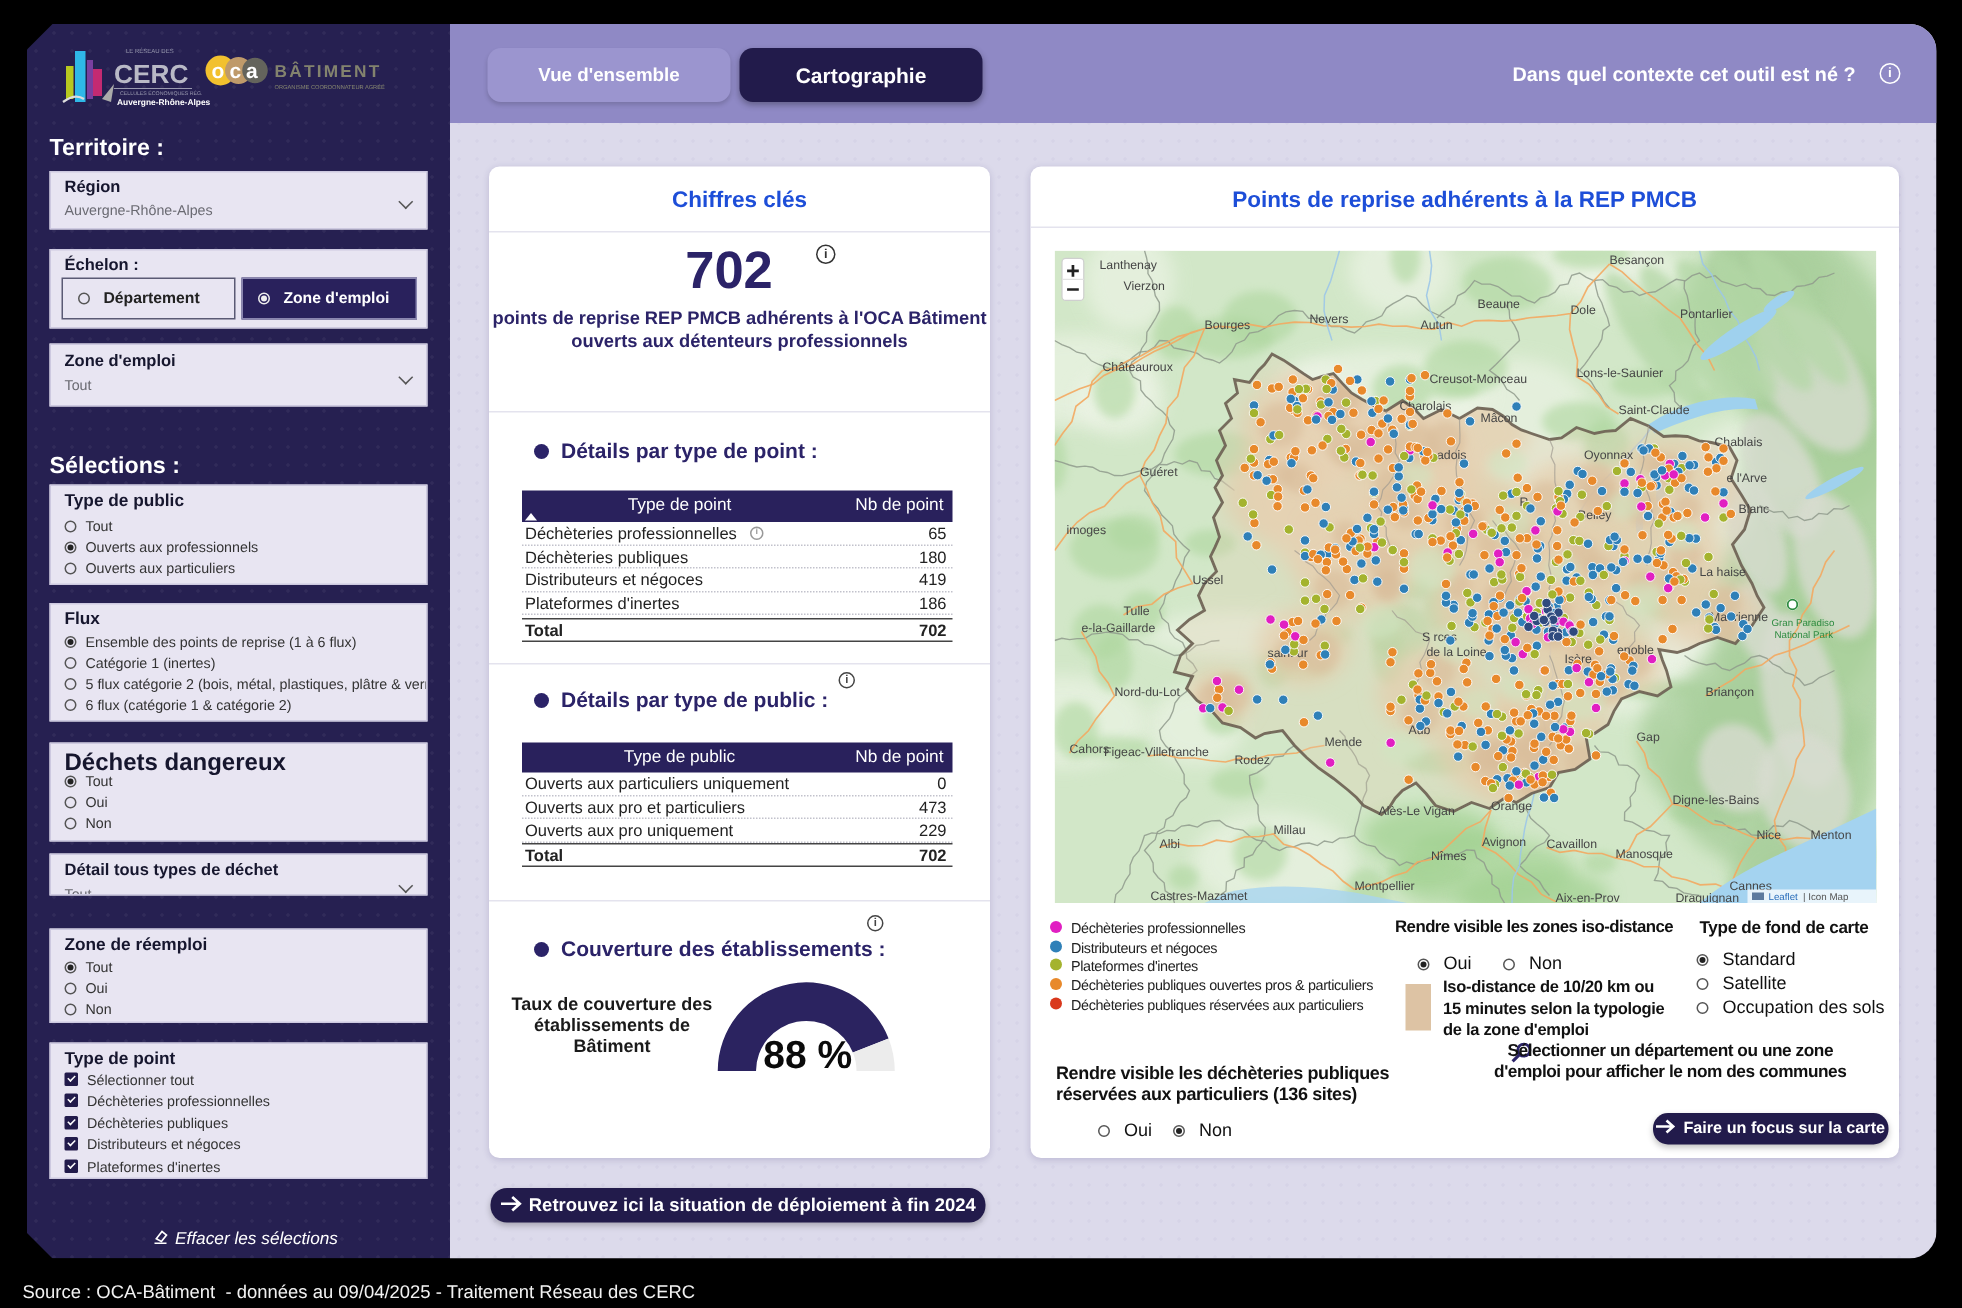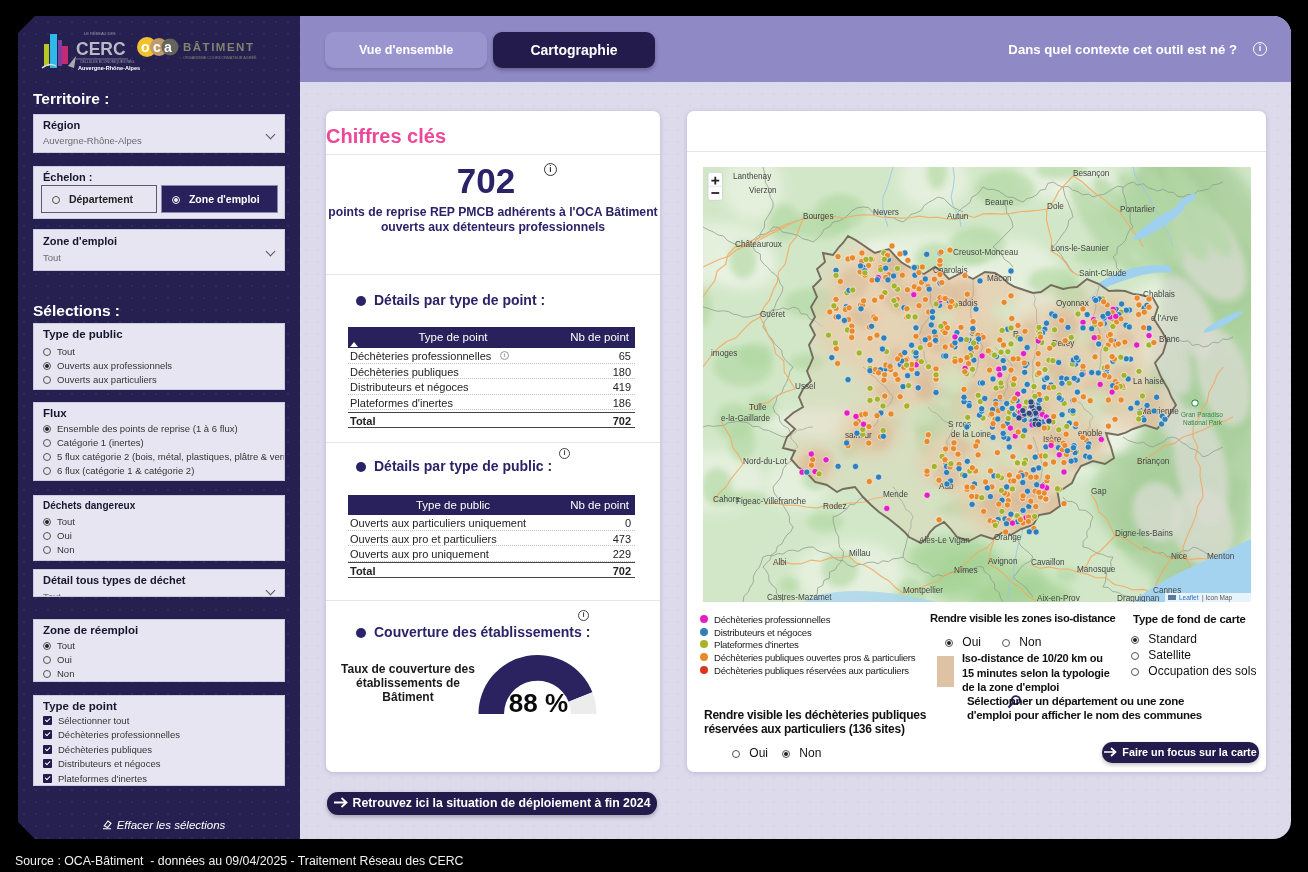--- a/index.html
+++ b/index.html
@@ -10,22 +10,22 @@
 .main{position:absolute;left:282px;top:0;width:991px;height:823px;background:#dcdaeb;background-image:radial-gradient(rgba(100,90,150,.05) 1px,transparent 1.2px);background-size:12px 12px;
  border-radius:0 18px 18px 0;overflow:hidden}
 .topbar{position:absolute;left:0;top:0;width:991px;height:66px;background:#8f89c5}
 .tab{position:absolute;top:16px;height:36px;width:162px;border-radius:9px;color:#fff;
  font-weight:bold;text-align:center;line-height:36px}
 .tab1{left:25px;background:#9b95cf;font-size:12.5px;box-shadow:0 2px 3px rgba(0,0,0,.15)}
 .tab2{left:193px;background:#221b4b;font-size:14px;box-shadow:0 2px 4px rgba(0,0,0,.3)}
 .tbtext{position:absolute;top:26px;right:54px;color:#fff;font-size:13.2px;font-weight:700}
 .circ{display:inline-block;border-radius:50%;text-align:center;font-style:normal}
 .panel{position:absolute;background:#fff;border-radius:7px;box-shadow:0 1px 5px rgba(50,40,110,.18)}
-.ptitle{position:absolute;left:0;top:14px;width:100%;text-align:left;color:#ec4899;
- font-weight:bold;font-size:20px}
+.ptitle{position:absolute;left:0;top:14px;width:100%;text-align:center;color:#1d4ed8;
+ font-weight:bold;font-size:15px}
 .pdiv{position:absolute;left:0;width:100%;height:1px;background:#e4e3ee}
 .abs{position:absolute}
 .sb-h{position:absolute;color:#fff;font-weight:bold;font-size:15.5px}
 .sb-box{position:absolute;left:15px;width:252px;background:#e8e5f2;border:1px solid #cdc9e0;overflow:hidden}
 .sb-lab{position:absolute;left:9px;font-weight:bold;font-size:11px;color:#16162e}
 .sb-val{position:absolute;left:9px;font-size:9.5px;color:#6a6a72}
 .chev{position:absolute;width:7px;height:7px;border-right:1.5px solid #555;border-bottom:1.5px solid #555;
  transform:rotate(45deg)}
 .opt{position:absolute;font-size:9.5px;color:#333;white-space:nowrap}
 .rd{display:inline-block;width:8px;height:8px;border:1px solid #555;border-radius:50%;
@@ -100,21 +100,21 @@
         <div class="opt" style="left:9px;top:50px;"><span class="rd"></span>Ouverts aux particuliers</div>
       </div>
 <div class="sb-box" style="top:386px;height:79px">
         <div class="sb-lab" style="top:4px;font-size:11.5px">Flux</div>
         <div class="opt" style="left:9px;top:20px;"><span class="rd"><i></i></span>Ensemble des points de reprise (1 à 6 flux)</div>
         <div class="opt" style="left:9px;top:34px;"><span class="rd"></span>Catégorie 1 (inertes)</div>
         <div class="opt" style="left:9px;top:48px;"><span class="rd"></span>5 flux catégorie 2 (bois, métal, plastiques, plâtre &amp; verre/huiss...</div>
         <div class="opt" style="left:9px;top:62px;"><span class="rd"></span>6 flux (catégorie 1 &amp; catégorie 2)</div>
       </div>
 <div class="sb-box" style="top:479px;height:66px">
-        <div class="sb-lab" style="top:4px;font-size:10px">Déchets dangereux</div>
+        <div class="sb-lab" style="top:4px;font-size:16px">Déchets dangereux</div>
         <div class="opt" style="left:9px;top:20px;"><span class="rd"><i></i></span>Tout</div>
         <div class="opt" style="left:9px;top:34px;"><span class="rd"></span>Oui</div>
         <div class="opt" style="left:9px;top:48px;"><span class="rd"></span>Non</div>
       </div>
 <div class="sb-box" style="top:553px;height:28px">
         <div class="sb-lab" style="top:4px">Détail tous types de déchet</div>
         <div class="sb-val" style="top:21px">Tout</div>
         <span class="chev" style="right:10px;top:17px"></span>
       </div>
 <div class="sb-box" style="top:603px;height:63px">
@@ -207,20 +207,21 @@
 <svg class="abs" style="left:145px;top:542px" width="135" height="63" viewBox="0 0 135 63">
           <path d="M7.5,61.0 A59,59 0 0 1 121.4,39.3 L97.6,48.7 A33.5,33.5 0 0 0 33.0,61.0 Z" fill="#2b2360"></path>
           <path d="M121.4,39.3 A59,59 0 0 1 125.5,61.0 L100.0,61.0 A33.5,33.5 0 0 0 97.6,48.7 Z" fill="#ececec"></path>
         </svg>
 <div class="abs" style="left:145px;top:577px;width:135px;text-align:center;color:#0a0a0a;font-weight:bold;font-size:26px">88 %</div>
       </div>
     <div class="navybtn" style="left:27px;top:776px;width:330px;height:23px;font-size:12.3px;line-height:23px"><svg width="14" height="11" viewBox="0 0 14 11" style="vertical-align:-1px;margin-right:5px">
           <path d="M0,5.5 L12,5.5 M7.5,1 L12.5,5.5 L7.5,10" stroke="#fff" stroke-width="1.8" fill="none"></path>
         </svg>Retrouvez ici la situation de déploiement à fin 2024</div>
     <div class="panel" style="left:387px;top:95px;width:579px;height:661px">
+        <div class="ptitle">Points de reprise adhérents à la REP PMCB</div>
 <div class="pdiv" style="top:40px"></div>
 <div class="abs" style="left:15.6px;top:55.5px;width:548px;height:435px;overflow:hidden">
           <svg width="548" height="435" viewBox="0 0 548 435" xmlns="http://www.w3.org/2000/svg" style="position:absolute;left:0;top:0">
             <defs>
               <filter id="b6" x="-40%" y="-40%" width="180%" height="180%">
                 <feGaussianBlur stdDeviation="6"></feGaussianBlur>
               </filter>
               <filter id="b3" x="-40%" y="-40%" width="180%" height="180%">
                 <feGaussianBlur stdDeviation="3"></feGaussianBlur>
               </filter>
@@ -1404,21 +1405,21 @@
 <div class="abs" style="left:250px;top:545px;width:17px;height:31px;background:#ddc3a4"></div>
 <div class="abs" style="left:275px;top:540px;font-size:11px;font-weight:600;color:#111;line-height:14.5px;letter-spacing:-0.2px">Iso-distance de 10/20 km ou<br>15 minutes selon la typologie<br>de la zone d'emploi</div>
 <div class="abs b12" style="left:446px;top:502px;white-space:nowrap;letter-spacing:-0.2px;font-size:11.4px">Type de fond de carte</div>
 <div class="opt" style="left:444px;top:521px;"><span class="rd"><i></i></span><span style="font-size:12px;color:#111"> Standard</span></div>
 <div class="opt" style="left:444px;top:537px;"><span class="rd"></span><span style="font-size:12px;color:#111"> Satellite</span></div>
 <div class="opt" style="left:444px;top:553px;"><span class="rd"></span><span style="font-size:12px;color:#111"> Occupation des sols</span></div>
 <svg class="abs" style="left:320px;top:583px" width="15" height="15" viewBox="0 0 16 16">
           <circle cx="9.5" cy="6.5" r="4.3" fill="none" stroke="#2b2368" stroke-width="2"></circle>
           <line x1="6.2" y1="9.8" x2="1.5" y2="14.5" stroke="#2b2368" stroke-width="2.2"></line>
         </svg>
-<div class="abs b12" style="left:280px;top:584px;width:293px;text-align:left;line-height:13.5px;letter-spacing:-0.3px;font-size:11.5px">Sélectionner un département ou une zone<br>d'emploi pour afficher le nom des communes</div>
+<div class="abs b12" style="left:280px;top:584px;width:293px;text-align:center;line-height:13.5px;letter-spacing:-0.3px;font-size:11.5px">Sélectionner un département ou une zone<br>d'emploi pour afficher le nom des communes</div>
 <div class="abs b12" style="left:17px;top:598px;line-height:13.5px;font-size:12px;letter-spacing:-0.25px">Rendre visible les déchèteries publiques<br>réservées aux particuliers (136 sites)</div>
 <div class="opt" style="left:45px;top:635px;"><span class="rd"></span><span style="font-size:12px;color:#111"> Oui</span></div>
 <div class="opt" style="left:95px;top:635px;"><span class="rd"><i></i></span><span style="font-size:12px;color:#111"> Non</span></div>
 <div class="navybtn" style="left:415px;top:631px;width:157px;height:21px;font-size:10.8px;line-height:21px;border-radius:10px"><svg width="13" height="10" viewBox="0 0 13 10" style="vertical-align:-1px;margin-right:5px">
             <path d="M0,5 L11,5 M7,1 L11.5,5 L7,9" stroke="#fff" stroke-width="1.7" fill="none"></path>
           </svg>Faire un focus sur la carte</div>
       </div>
   </div>
 </div>
 <div class="footer">Source : OCA-Bâtiment&nbsp; - données au 09/04/2025 - Traitement Réseau des CERC</div>

